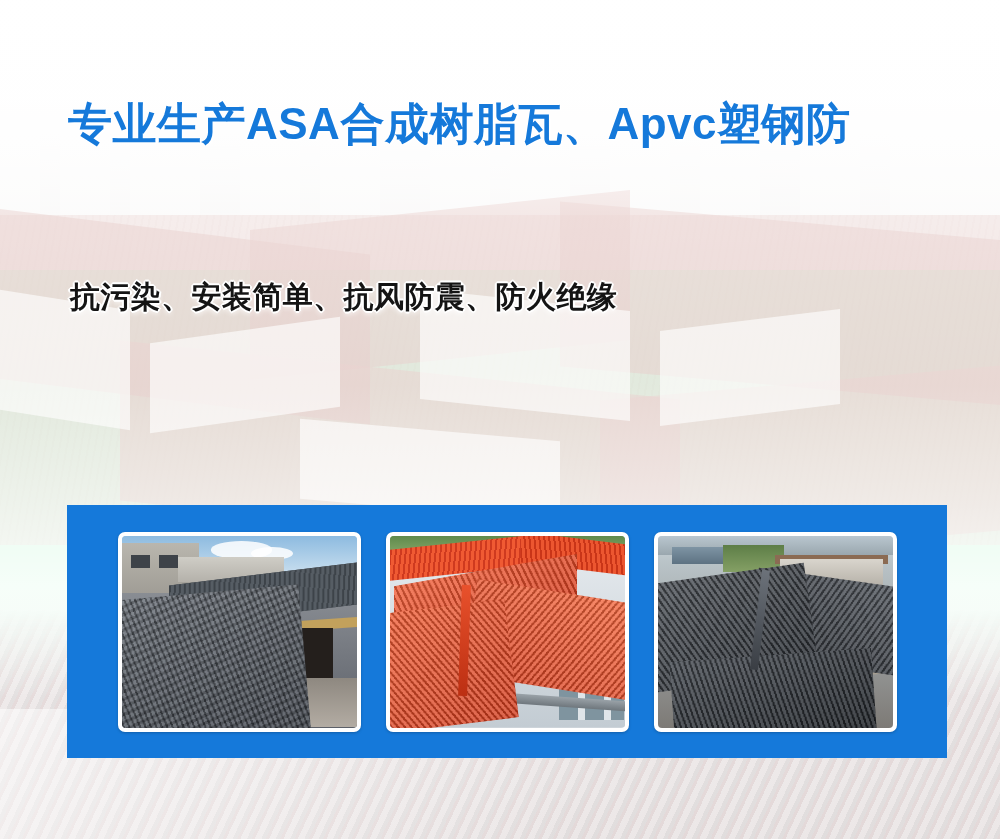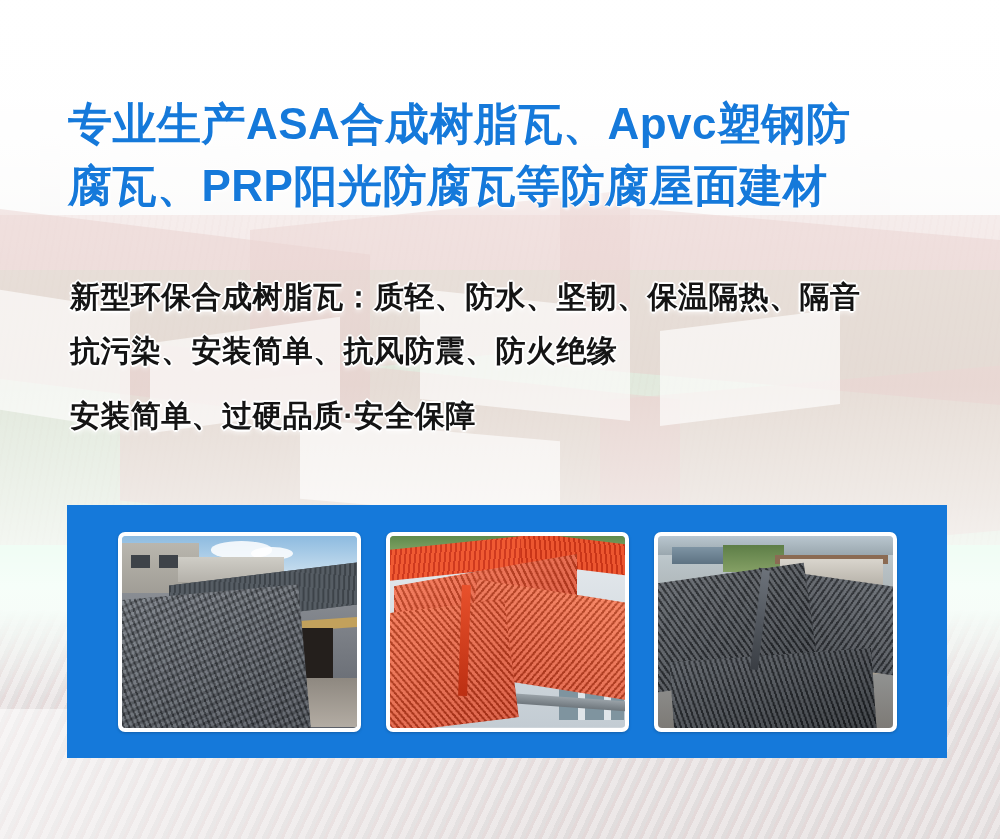--- a/index.html
+++ b/index.html
@@ -287,27 +287,24 @@
     <div class="wall w3"></div>
     <div class="wall w4"></div>
 
     <div class="bg-veil"></div>
     <div class="bg-bottom"></div>
     <div class="bg-bottom-sheen"></div>
   </div>
 
   <div class="headline">
     <span class="hl-line">专业生产ASA合成树脂瓦、Apvc塑钢防</span>
-    <span class="hl-line">腐瓦、PRP阳光防腐瓦等防腐屋面建材</span>
   </div>
 
   <div class="copy">
-    <span class="copy-line">新型环保合成树脂瓦：质轻、防水、坚韧、保温隔热、隔音</span>
     <span class="copy-line">抗污染、安装简单、抗风防震、防火绝缘</span>
-    <span class="copy-line gap">安装简单、过硬品质·安全保障</span>
   </div>
 
   <div class="photo-panel">
 
     <div class="photo-card">
       <div class="photo-inner ph1">
         <div class="sky"></div>
         <div class="cloud c1"></div>
         <div class="cloud c2"></div>
         <div class="bldgL"></div>

